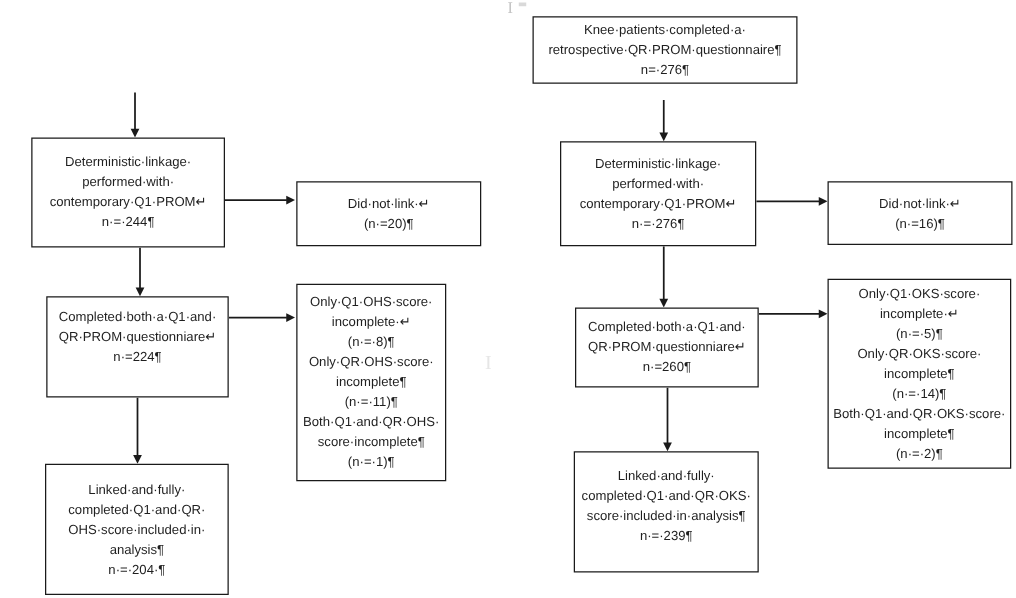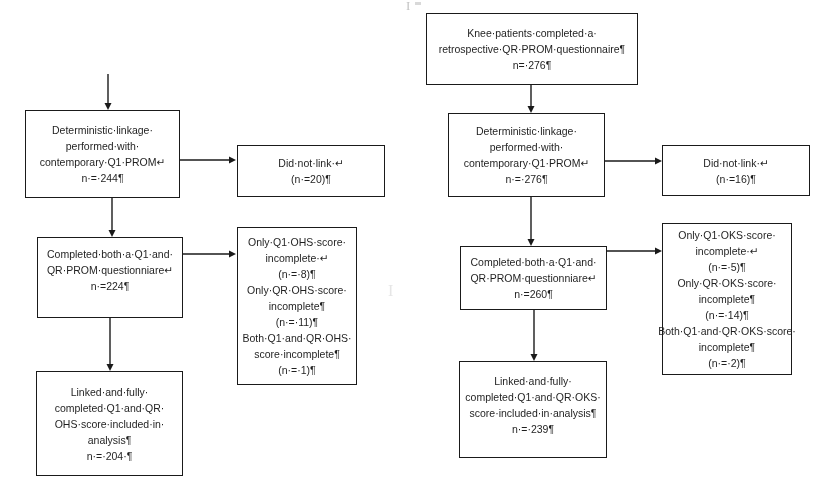--- a/index.html
+++ b/index.html
@@ -41,25 +41,25 @@
 
   
   .hip-start          { left: 2px;   top: 5px;   width: 213px; height: 69px; }
   .hip-linkage        { left: 25px;  top: 110px; width: 155px; height: 88px; }
   .hip-did-not-link   { left: 237px; top: 145px; width: 148px; height: 52px; }
   .hip-completed      { left: 37px;  top: 237px; width: 146px; height: 81px; padding-top: 8px; }
   .hip-incomplete     { left: 237px; top: 227px; width: 120px; height: 158px; }
   .hip-included       { left: 36px;  top: 371px; width: 147px; height: 105px; }
 
   
-  .knee-start         { left: 426px; top: 13px;  width: 212px; height: 72px; text-align: center; }
+  .knee-start         { left: 426px; top: 13px;  width: 212px; height: 54px; text-align: center; }
   .knee-linkage       { left: 448px; top: 113px; width: 157px; height: 84px; }
   .knee-did-not-link  { left: 662px; top: 145px; width: 148px; height: 51px; }
   .knee-completed     { left: 460px; top: 246px; width: 147px; height: 64px; }
-  .knee-incomplete    { left: 662px; top: 223px; width: 130px; height: 152px; }
+  .knee-incomplete    { left: 662px; top: 223px; width: 147px; height: 152px; }
   .knee-included      { left: 459px; top: 361px; width: 148px; height: 97px; padding-top: 11px; }
 
   .stray-cursor {
     position: absolute;
     font-family: "Liberation Serif", "DejaVu Serif", serif;
     pointer-events: none;
   }
   .stray-cursor.top { left: 406px; top: -2px; font-size: 13px; color: #c4c4c4; }
   .stray-cursor.mid { left: 388px; top: 282px; font-size: 16px; color: #e6e6e6; }
   .stray-smudge {

